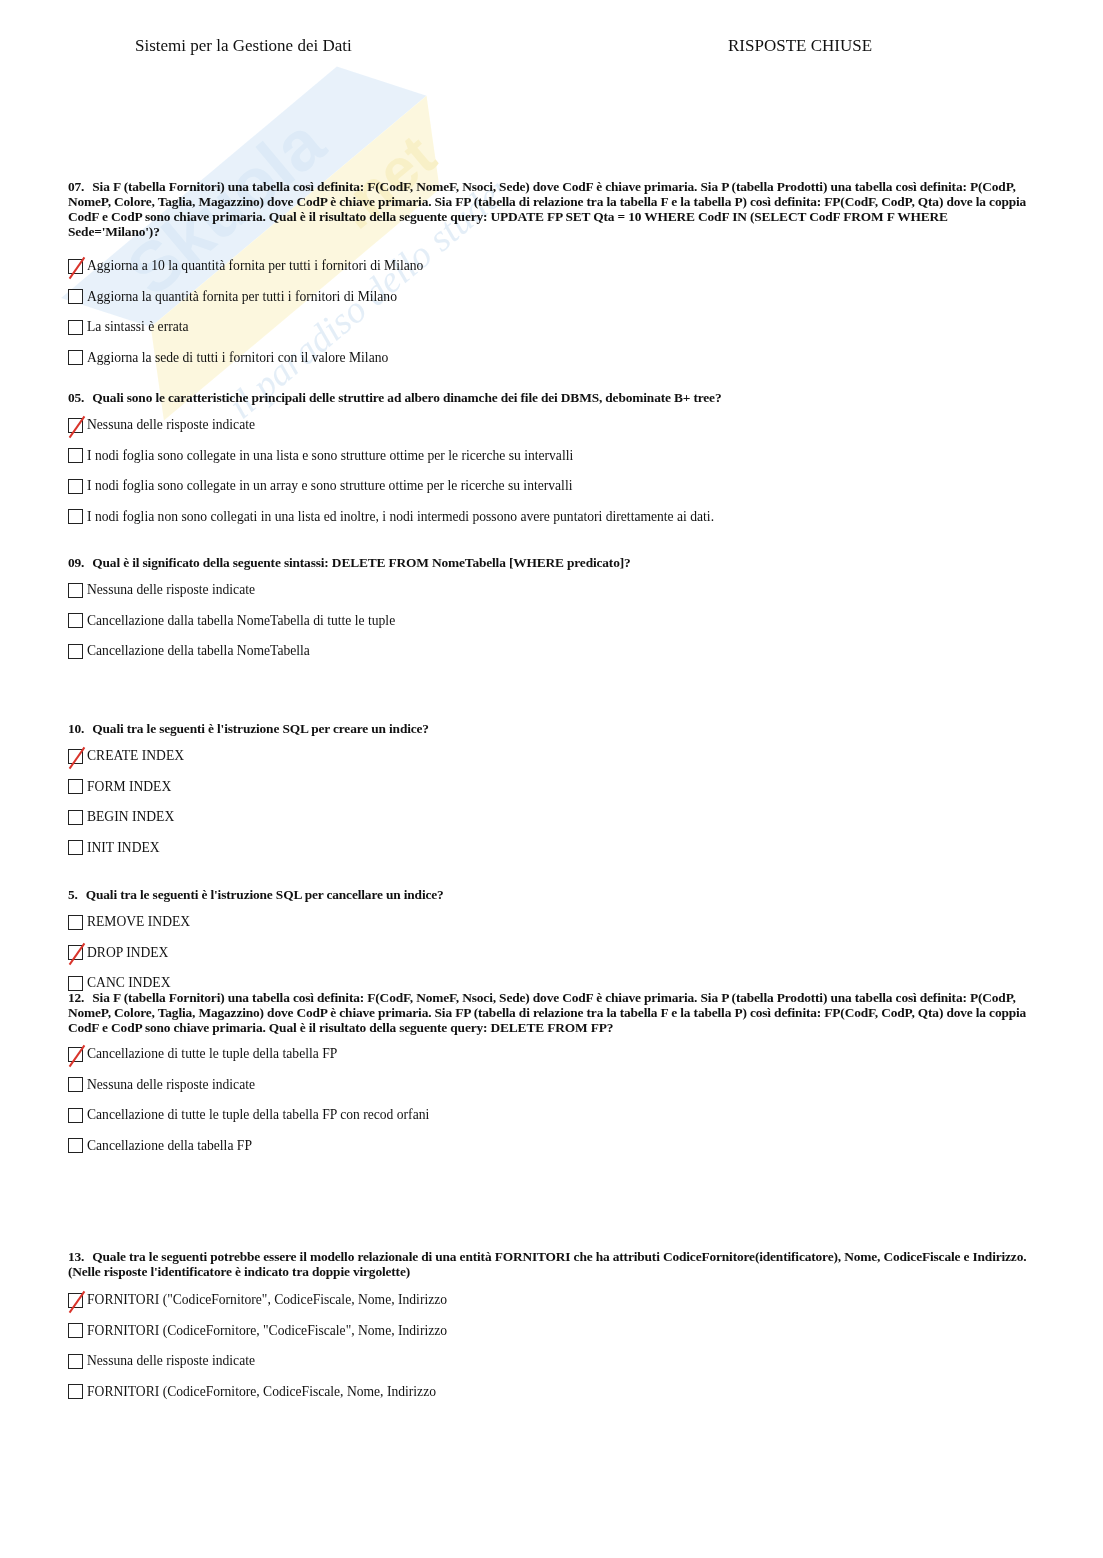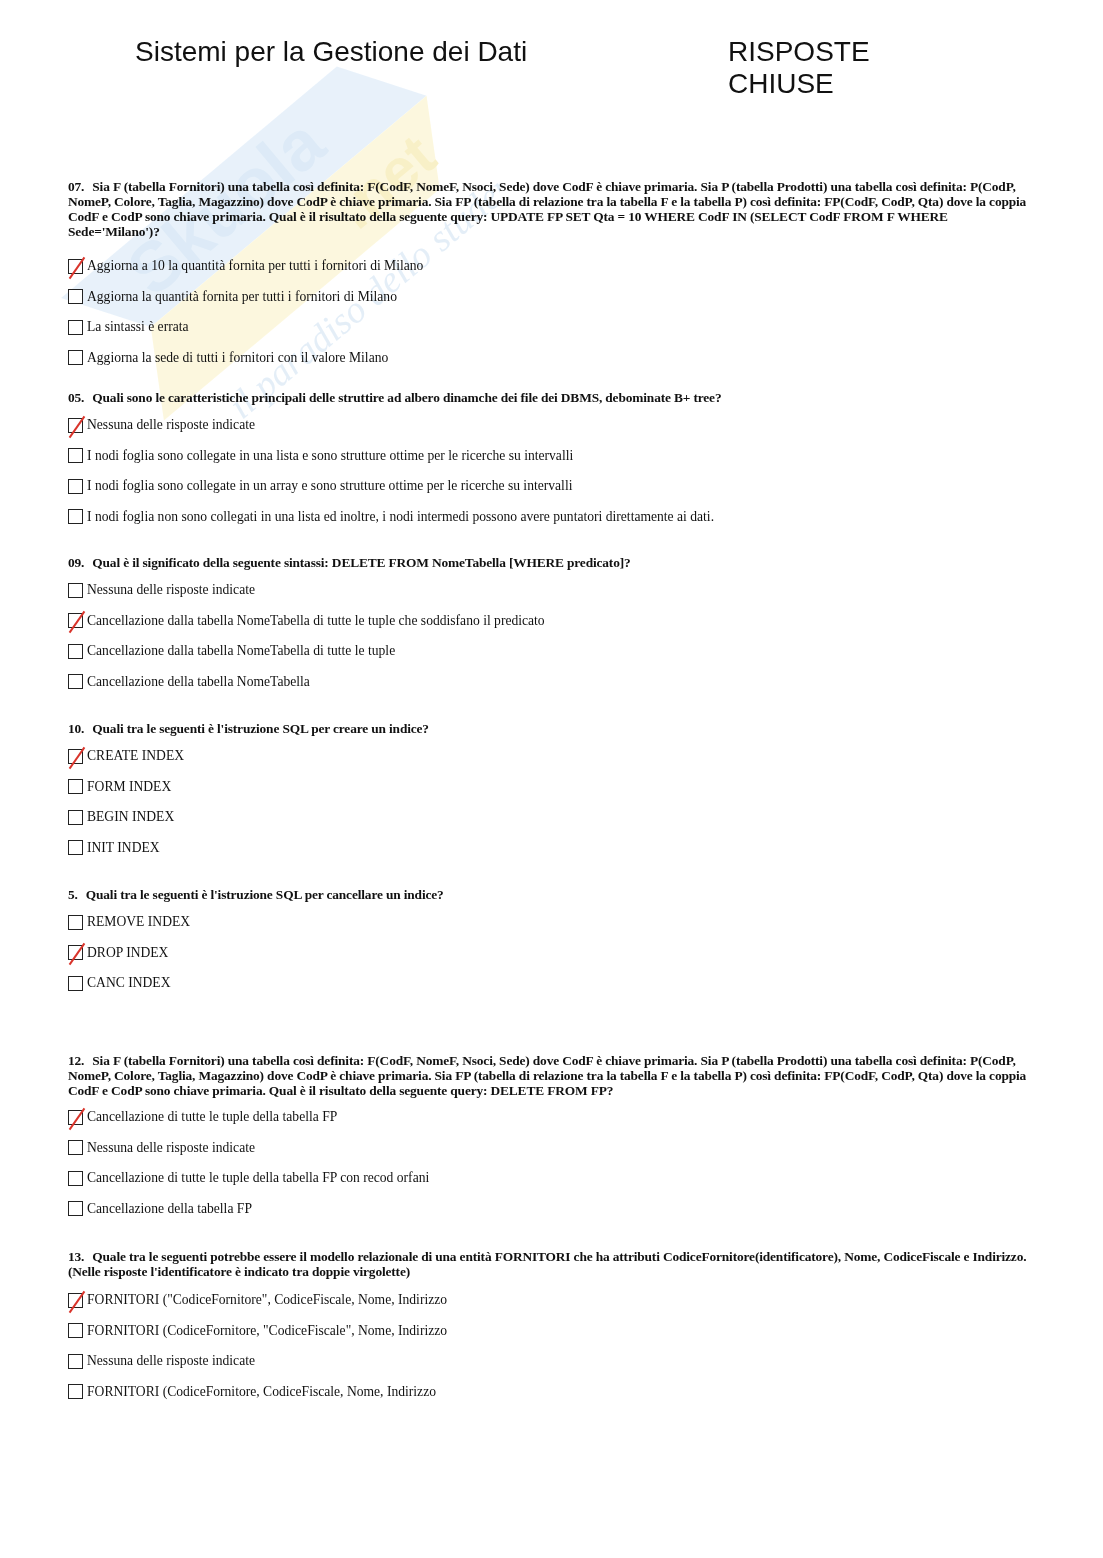--- a/index.html
+++ b/index.html
@@ -2,21 +2,21 @@
 <html><head>
 <meta charset="utf-8">
 <style>
   html, body { margin: 0; padding: 0; background: #ffffff; }
   body {
     width: 1103px; height: 1558px; position: relative; overflow: hidden;
     font-family: "Liberation Serif", "DejaVu Serif", serif; color: #111;
   }
   .watermark { position: absolute; left: 20px; top: 40px; width: 480px; height: 430px; pointer-events: none; }
   .page-header { position: absolute; top: 36px; left: 0; width: 913px; height: 36px;
-    font-family: Liberation Sans, sans-serif; font-size: 28px; color: #111; }
+    font-family: Liberation Serif, serif; font-size: 17px; color: #111; }
   .page-header .left { position: absolute; left: 135px; top: 0; }
   .page-header .right { position: absolute; left: 728px; top: 0; }
 
   .question { position: absolute; left: 68px; width: 970px; }
   .q-text { font-weight: bold; font-size: 13.4px; line-height: 15px; letter-spacing: -0.15px; margin: 0; }
   .q-num { margin-right: 8px; }
   .options { margin-top: 12px; }
   .option { display: flex; align-items: center; height: 30.5px; font-size: 13.6px; }
   .checkbox { position: relative; width: 15px; height: 15px; border: 1.4px solid #222; box-sizing: border-box; margin-right: 4px; flex: 0 0 auto; background: #fff; }
   .checkbox.checked::after {
@@ -88,24 +88,20 @@
 </div>
 
 <div class="question" style="top:555px">
   <p class="q-text"><span class="q-num">09.</span><span>Qual è il significato della seguente sintassi: DELETE FROM NomeTabella [WHERE predicato]?</span></p>
   <div class="options" style="margin-top:5px">
     <div class="option">
         <span class="checkbox"></span>
         <span class="opt-label">Nessuna delle risposte indicate</span>
       </div>
     <div class="option">
-        <span class="checkbox checked"></span>
-        <span class="opt-label">Cancellazione dalla tabella NomeTabella di tutte le tuple che soddisfano il predicato</span>
-      </div>
-    <div class="option">
         <span class="checkbox"></span>
         <span class="opt-label">Cancellazione dalla tabella NomeTabella di tutte le tuple</span>
       </div>
     <div class="option">
         <span class="checkbox"></span>
         <span class="opt-label">Cancellazione della tabella NomeTabella</span>
       </div>
   </div>
 </div>
 
@@ -142,21 +138,21 @@
         <span class="checkbox checked"></span>
         <span class="opt-label">DROP INDEX</span>
       </div>
     <div class="option">
         <span class="checkbox"></span>
         <span class="opt-label">CANC INDEX</span>
       </div>
   </div>
 </div>
 
-<div class="question" style="top:1053px">
+<div class="question" style="top:990px">
   <p class="q-text"><span class="q-num">12.</span><span>Sia F (tabella Fornitori) una tabella così definita: F(CodF, NomeF, Nsoci, Sede) dove CodF è chiave primaria. Sia P (tabella Prodotti) una tabella così definita: P(CodP, NomeP, Colore, Taglia, Magazzino) dove CodP è chiave primaria. Sia FP (tabella di relazione tra la tabella F e la tabella P) così definita: FP(CodF, CodP, Qta) dove la coppia CodF e CodP sono chiave primaria. Qual è il risultato della seguente query: DELETE FROM FP?</span></p>
   <div class="options" style="margin-top:4px">
     <div class="option">
         <span class="checkbox checked"></span>
         <span class="opt-label">Cancellazione di tutte le tuple della tabella FP</span>
       </div>
     <div class="option">
         <span class="checkbox"></span>
         <span class="opt-label">Nessuna delle risposte indicate</span>
       </div>

